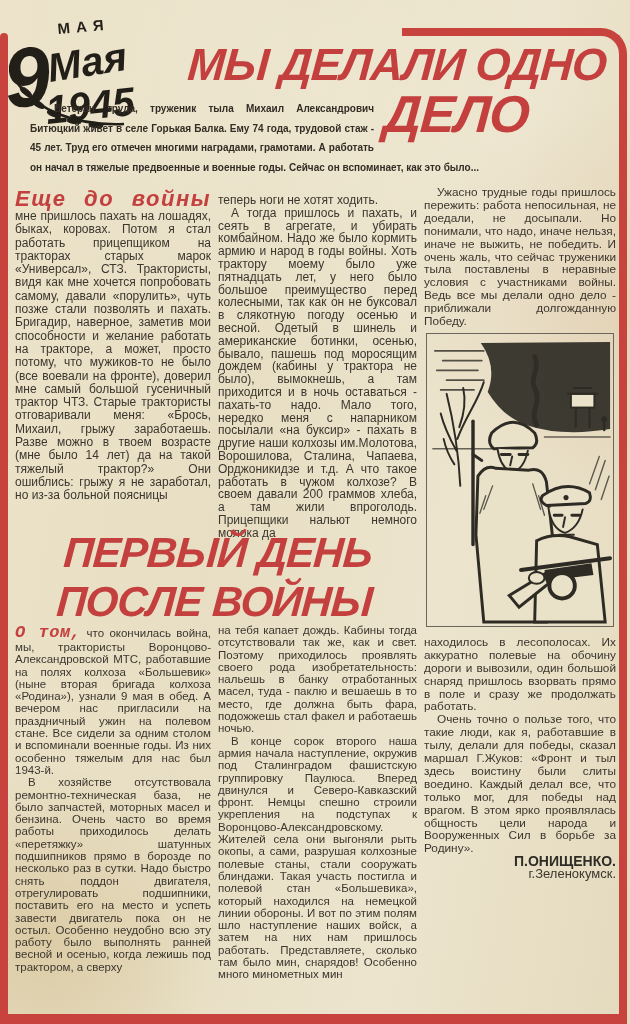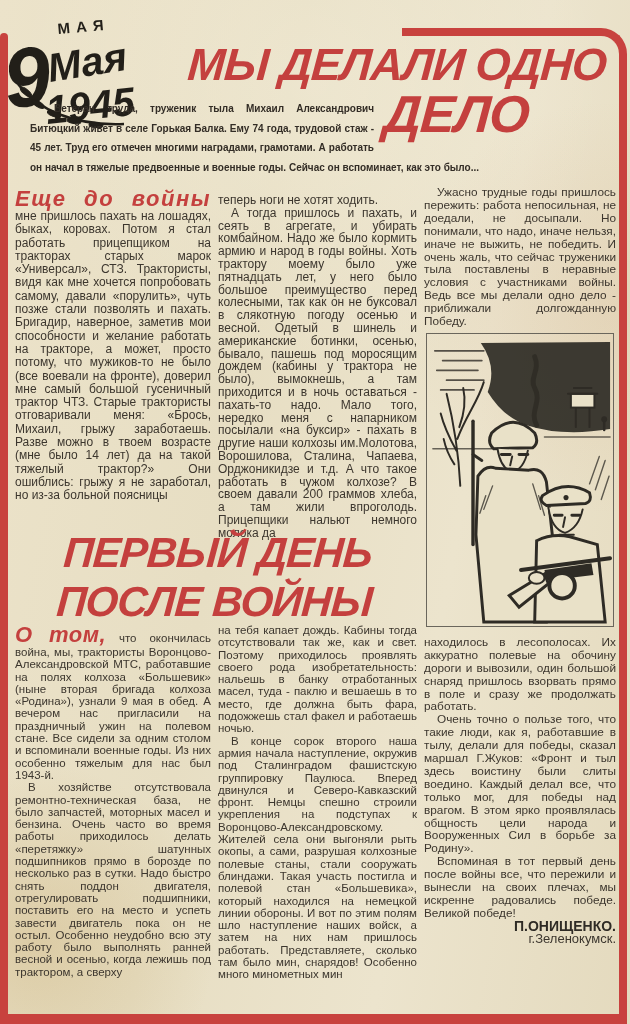--- a/index.html
+++ b/index.html
@@ -37,21 +37,21 @@
   
   .colblock{position:absolute;overflow:hidden;text-align:justify;}
   #c1p1{left:15px;top:188px;width:196px;height:346px;font-size:12px;line-height:13.3px;}
   #c2p1{left:218px;top:188px;width:199px;height:346px;font-size:12px;line-height:12.8px;margin-top:6px;}
   #c1p2{left:15px;top:624px;width:196px;height:386px;font-size:11.5px;line-height:12.3px;}
   #c2p2{left:218px;top:624px;width:199px;height:386px;font-size:11.5px;line-height:12.3px;}
   #c3{left:424px;top:186px;width:192px;height:826px;font-size:11.8px;line-height:12.9px;}
   .colblock p{margin:0;text-indent:13px;}
   .colblock p.nofi{text-indent:0;}
   .lead-big{color:#c4403e;font-weight:bold;font-style:italic;font-size:22px;letter-spacing:1.5px;line-height:1;}
-  .lead-sm{color:#c4403e;font-weight:bold;font-style:italic;font-size:22px;letter-spacing:.5px;line-height:1;}
+  .lead-sm{color:#c4403e;font-weight:bold;font-style:italic;font-size:17px;letter-spacing:.5px;line-height:1;font-family:Liberation Mono, monospace;}
   
   .midhead{position:absolute;left:12px;top:528px;width:408px;text-align:center;color:#c4403e;
     font-weight:bold;font-style:italic;font-size:42px;line-height:49px;transform:skewX(-4deg);
     letter-spacing:-1px;white-space:nowrap;}
   
   .illo{width:186px;height:292px;margin:5px 0 6px 2px;border:1px solid #6a665c;background:transparent;}
   .author{ text-align:right;font-weight:bold;font-size:14px;color:#2f2b25;margin-top:13px;text-indent:0;}
   .city{text-align:right;font-size:13px;margin-top:3px;text-indent:0;}
 </style>
 </head>
@@ -146,18 +146,17 @@
         <path d="M120,238 L168,231 L170,243 L122,249 Z" fill="#2e2b25" stroke="none"></path>
         <circle cx="138" cy="254" r="13" fill="#e9e1c8" stroke-width="4"></circle>
         <path d="M120,242 L84,264 L94,276 L124,252 Z" fill="#e9e1c8" stroke-width="3"></path>
         <ellipse cx="112" cy="246" rx="8" ry="6" fill="#e9e1c8"></ellipse>
         <path d="M176,122 l-10,28 M182,126 l-10,30 M186,142 l-8,24" stroke-width="1.4" opacity=".75"></path>
       </g>
     </svg>
 
     <p class="nofi">находилось в лесополосах. Их аккуратно полевые на обочину дороги и вывозили, один большой снаряд пришлось взорвать прямо в поле и сразу же продолжать работать.</p>
     <p>Очень точно о пользе того, что такие люди, как я, работавшие в тылу, делали для победы, сказал маршал Г.Жуков: «Фронт и тыл здесь воистину были слиты воедино. Каждый делал все, что только мог, для победы над врагом. В этом ярко проявлялась общность цели народа и Вооруженных Сил в борьбе за Родину».</p>
-    <p>Вспоминая в тот первый день после войны все, что пережили и вынесли на своих плечах, мы искренне радовались победе. Великой победе!</p>
     <p class="author">П.ОНИЩЕНКО.</p>
     <p class="city">г.Зеленокумск.</p>
   </div>
 
 </div>
 
 </body></html>

